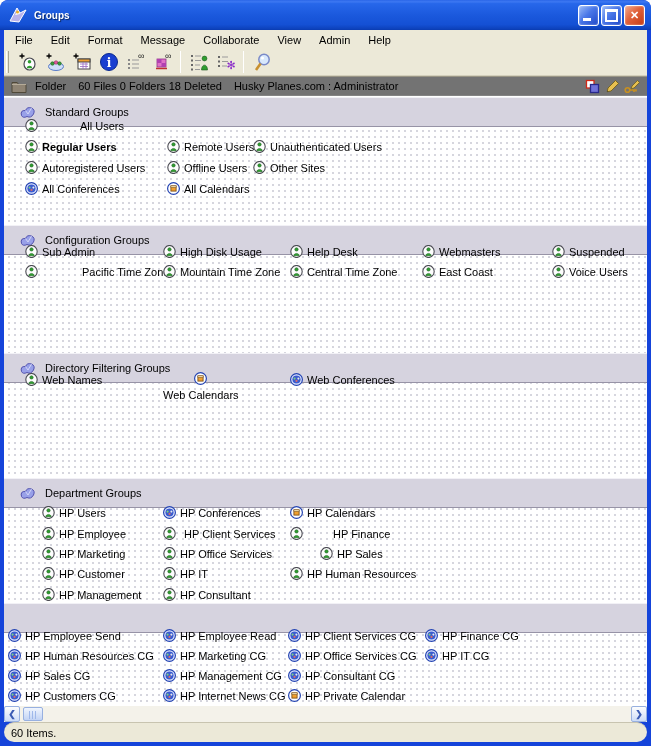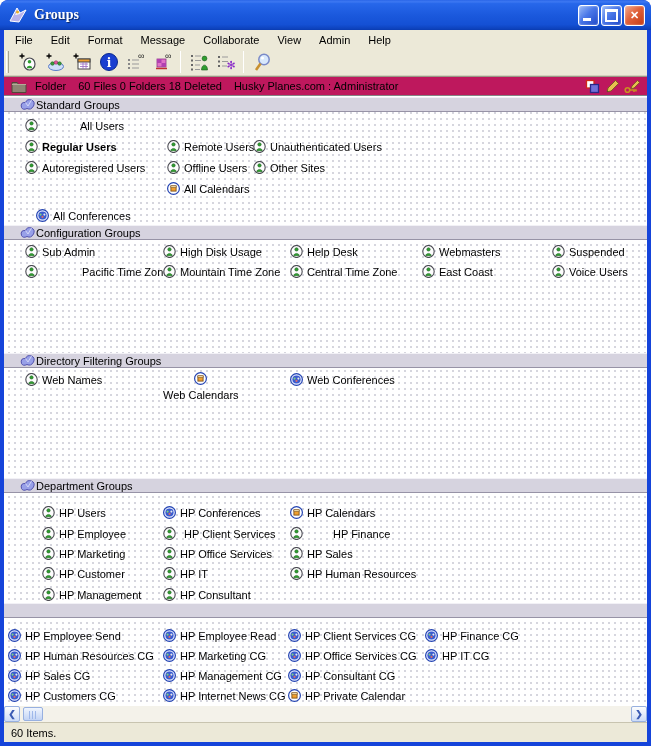--- a/index.html
+++ b/index.html
@@ -5,21 +5,21 @@
   * { box-sizing: border-box; margin: 0; padding: 0; }
   html,body { width:651px; height:746px; overflow:hidden; }
   body { font-family:"Liberation Sans", sans-serif; font-size:11px; color:#000; }
   .win { position:relative; width:651px; height:746px; background:#1544da; border-radius:8px 8px 0 0; overflow:hidden; }
 
   
   .titlebar { position:absolute; left:0; top:0; width:100%; height:30px;
     background:linear-gradient(180deg,#2a66e8 0%,#3d78f2 6%,#2767ea 12%,#1b59dd 50%,#1450d4 82%,#0d42bc 96%,#0a3bb0 100%);
     display:flex; align-items:center; padding:0 6px; border-radius:8px 8px 0 0; }
   .app-icon { width:20px; height:18px; margin:0 6px 0 2px; flex:none; }
-  .title-text { color:#fff; font-size:14px; font-weight:bold; text-shadow:1px 1px 1px rgba(0,0,0,.55); flex:1;font-family:Liberation Serif, serif; }
+  .title-text { color:#fff; font-size:10px; font-weight:bold; text-shadow:1px 1px 1px rgba(0,0,0,.55); flex:1; }
   .winbtn { width:21px; height:21px; margin-left:2px; border:1px solid #fff; border-radius:3px;
     display:flex; align-items:center; justify-content:center; position:relative; flex:none;
     background:linear-gradient(135deg,#9cbcf8 0%,#4a77e8 45%,#1e48c8 100%); box-shadow:inset 0 0 2px rgba(255,255,255,.6); }
   .winbtn.close { background:linear-gradient(135deg,#f2a98c 0%,#e0613a 45%,#c23a12 100%); }
   .winbtn.minimize::after { content:""; width:8px; height:3px; background:#fff; position:absolute; left:4px; bottom:4px; }
   .winbtn.maximize::after { content:""; width:9px; height:8px; border:2px solid #fff; border-top-width:3px; }
   .winbtn.close::after { content:"\2715"; color:#fff; font-size:11px; font-weight:bold; }
 
   
   .menubar { position:absolute; left:4px; right:4px; top:30px; height:18px; background:#ece9d8;
@@ -27,52 +27,52 @@
   .menu-item { padding:2px 9px; cursor:default; }
 
   
   .toolbar { position:absolute; left:4px; right:4px; top:48px; height:28px; background:#ece9d8;
     display:flex; align-items:center; border-bottom:1px solid #d4d0bc; }
   .grip { width:3px; height:22px; border-left:1px solid #fff; border-right:1px solid #a8a490; margin:0 5px 0 2px; flex:none; }
   .tbtn { width:27px; height:26px; display:flex; align-items:center; justify-content:center; flex:none; }
   .tsep { width:1px; height:22px; background:#a8a490; border-right:1px solid #fff; margin:0 4px; flex:none; }
 
   
-  .folderbar { position:absolute; left:4px; right:4px; top:76px; height:20px; background:#be185d;
+  .folderbar { position:absolute; left:4px; right:4px; top:76px; height:20px; background:#737373;
     border-top:1px solid #9a9686; border-bottom:1px solid #848484;
     display:flex; align-items:center; padding:0 6px; gap:8px; }
   .folderbar .fstat { margin-left:4px; }
   .folderbar .spacer { flex:1; }
   .fbicon { width:17px; height:16px; display:flex; align-items:center; justify-content:center; flex:none; }
 
   
   .content { position:absolute; left:4px; right:4px; top:96px; height:610px; background:#fff;
     background-image:radial-gradient(#d6d6de 0.9px, transparent 1px); background-size:6px 6px; background-position:2px 2px;
     overflow:hidden; }
-  .section-header { position:absolute; left:0; right:0; height:15px; background:#d6d3df;
+  .section-header { position:absolute; left:0; right:0; height:30px; background:#d6d3df;
     border-top:1px solid #f2f1f6; border-bottom:1px solid #9793a6;
-    display:flex; align-items:center; padding-left:16px; cursor:default; }
+    display:flex; align-items:center; gap:9px; padding-left:16px; cursor:default; }
   .sh-icon { width:16px; height:13px; flex:none; display:flex; }
   .item { position:absolute; height:15px; display:flex; align-items:center; gap:4px; white-space:nowrap; cursor:default; }
   .item-icon { width:13px; height:13px; flex:none; display:flex; }
 
   
   .hscroll { position:absolute; left:4px; right:4px; top:706px; height:16px; background:#f4f2ea; display:flex; align-items:center; }
   .scroll-btn { width:16px; height:16px; flex:none; background:linear-gradient(180deg,#fdfdfd,#cddcf8);
     border:1px solid #97b0e0; border-radius:2px; color:#3c5cb4; font-size:9px; font-weight:bold;
     display:flex; align-items:center; justify-content:center; }
   .scroll-btn.right { margin-left:auto; }
   .scroll-thumb { width:20px; height:14px; margin-left:3px; flex:none; border:1px solid #97b0e0; border-radius:2px;
     background:linear-gradient(180deg,#f0f5fe,#c2d3f4); position:relative; }
   .scroll-thumb::after { content:""; position:absolute; left:5px; top:3px; width:9px; height:8px;
     background:repeating-linear-gradient(90deg,#9fb8ea 0 1px,transparent 1px 3px); }
 
   
   .statusbar { position:absolute; left:4px; right:4px; top:722px; height:20px; background:#ece9d8;
-    border-top:1px solid #c8c4b0; display:flex; align-items:center; padding-left:7px; }
+    border-top:1px solid #c8c4b0; display:flex; align-items:center; padding-left:7px;border-radius:10px; }
 </style>
 </head>
 <body>
 
 <div class="win">
 
   <div class="titlebar">
     <span class="app-icon">
       <svg width="20" height="18" viewBox="0 0 20 18">
         <path d="M2 15 L9 2 L12 7 L18 4 L11 16 Z" fill="#b8b2ec" stroke="#ffffff" stroke-width="1"></path>
@@ -290,21 +290,21 @@
       <div class="item" style="left: 249px; top: 64px;">
         <div class="item-icon">
           <svg width="13" height="13" viewBox="0 0 13 13">
             <ellipse cx="6.5" cy="6.5" rx="5.7" ry="6" fill="#fdfdfd" stroke="#4a4a52" stroke-width="1.1"></ellipse>
             <circle cx="6.5" cy="4.4" r="1.7" fill="#2f9e2f" stroke="#17551b" stroke-width="0.5"></circle>
             <path d="M3.8 10.8 C3.8 7.6 9.2 7.6 9.2 10.8 Z" fill="#2f9e2f" stroke="#17551b" stroke-width="0.5"></path>
           </svg>
         </div>
         <div>Other Sites</div>
       </div>
-      <div class="item" style="left: 32px; top: 85px; margin-top: 27px;">
+      <div class="item" style="left: 21px; top: 85px;">
         <div class="item-icon">
           <svg width="13" height="13" viewBox="0 0 13 13">
             <circle cx="6.5" cy="6.5" r="5.9" fill="#e4eaff" stroke="#2343b2" stroke-width="1.2"></circle>
             <circle cx="6.5" cy="6.5" r="4.1" fill="#3a5cd0"></circle>
             <circle cx="4.6" cy="5.6" r="1.05" fill="#7ed07e"></circle>
             <circle cx="8.4" cy="5.6" r="1.05" fill="#e8e8e8"></circle>
             <circle cx="6.5" cy="7.9" r="1.05" fill="#d86a6a"></circle>
           </svg>
         </div>
         <div>All Conferences</div>
@@ -553,21 +553,21 @@
       <div class="item" style="left: 159px; top: 450px;">
         <div class="item-icon">
           <svg width="13" height="13" viewBox="0 0 13 13">
             <ellipse cx="6.5" cy="6.5" rx="5.7" ry="6" fill="#fdfdfd" stroke="#4a4a52" stroke-width="1.1"></ellipse>
             <circle cx="6.5" cy="4.4" r="1.7" fill="#2f9e2f" stroke="#17551b" stroke-width="0.5"></circle>
             <path d="M3.8 10.8 C3.8 7.6 9.2 7.6 9.2 10.8 Z" fill="#2f9e2f" stroke="#17551b" stroke-width="0.5"></path>
           </svg>
         </div>
         <div>HP Office Services</div>
       </div>
-      <div class="item" style="left: 286px; top: 450px;">
+      <div class="item" style="left: 268px; top: 450px; padding-left: 48px;">
         <div class="item-icon">
           <svg width="13" height="13" viewBox="0 0 13 13">
             <ellipse cx="6.5" cy="6.5" rx="5.7" ry="6" fill="#fdfdfd" stroke="#4a4a52" stroke-width="1.1"></ellipse>
             <circle cx="6.5" cy="4.4" r="1.7" fill="#2f9e2f" stroke="#17551b" stroke-width="0.5"></circle>
             <path d="M3.8 10.8 C3.8 7.6 9.2 7.6 9.2 10.8 Z" fill="#2f9e2f" stroke="#17551b" stroke-width="0.5"></path>
           </svg>
         </div>
         <div>HP Sales</div>
       </div>
       <div class="item" style="left: 38px; top: 470px;">

